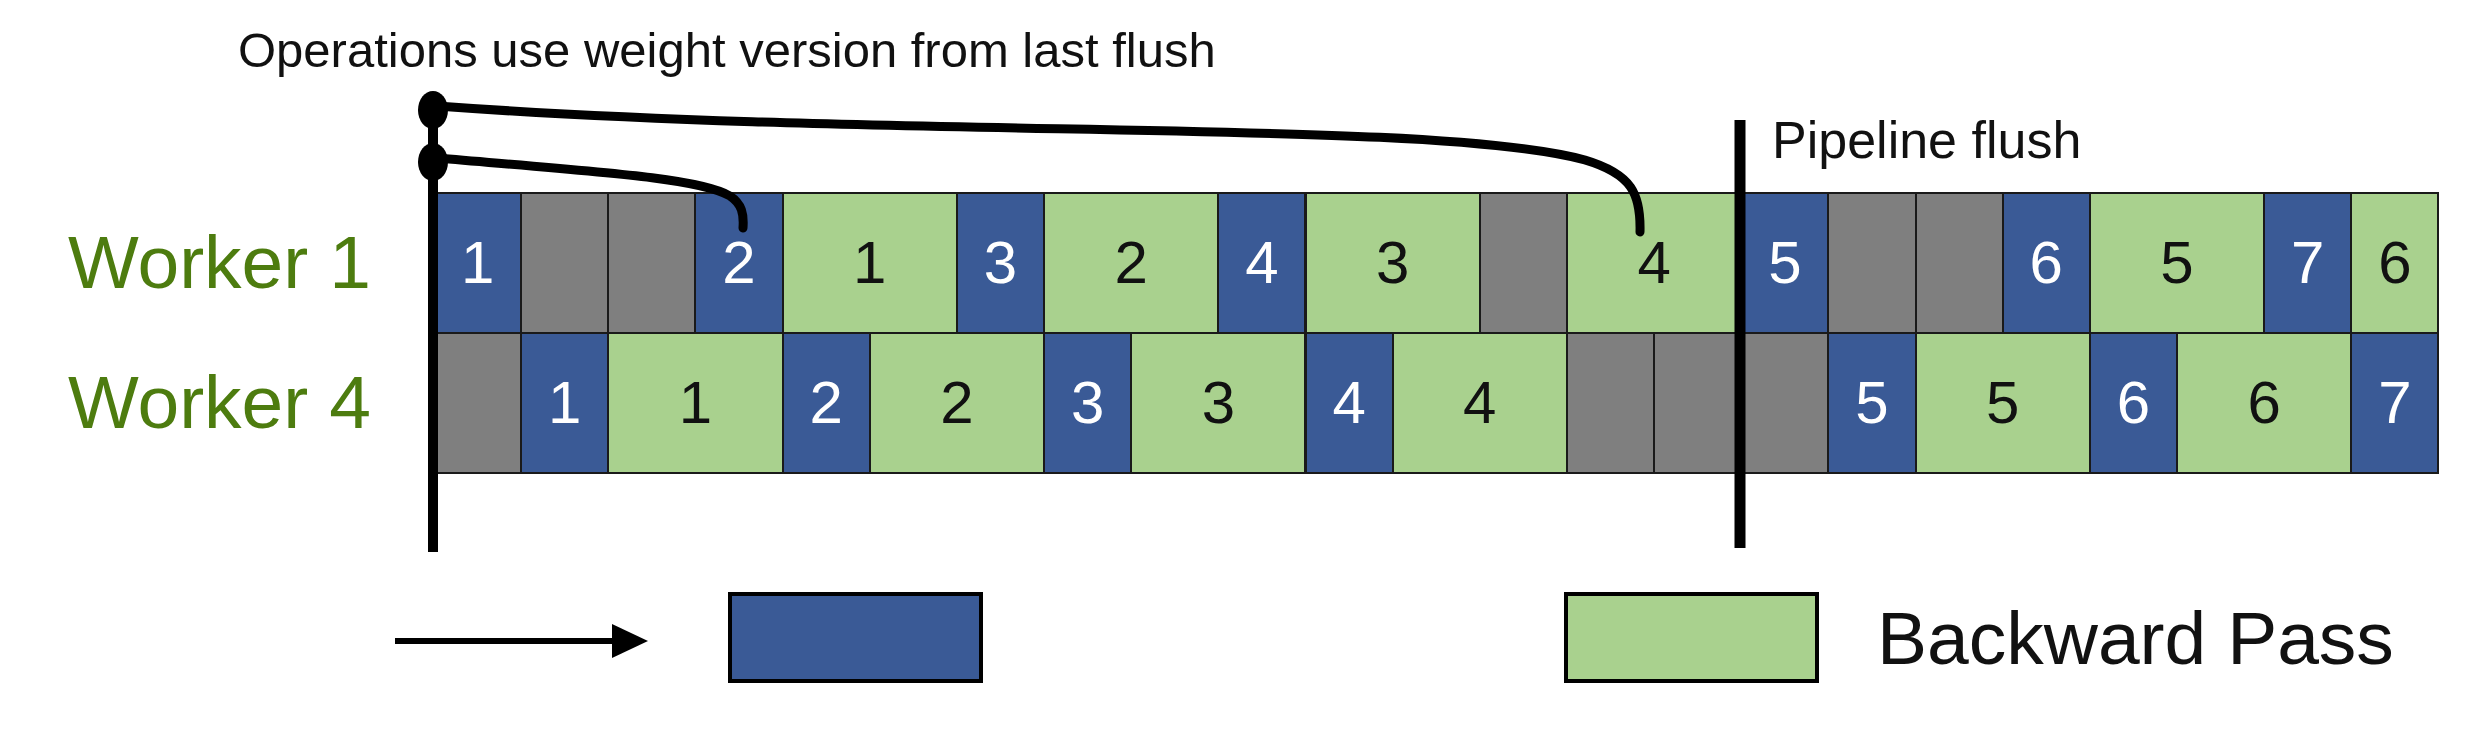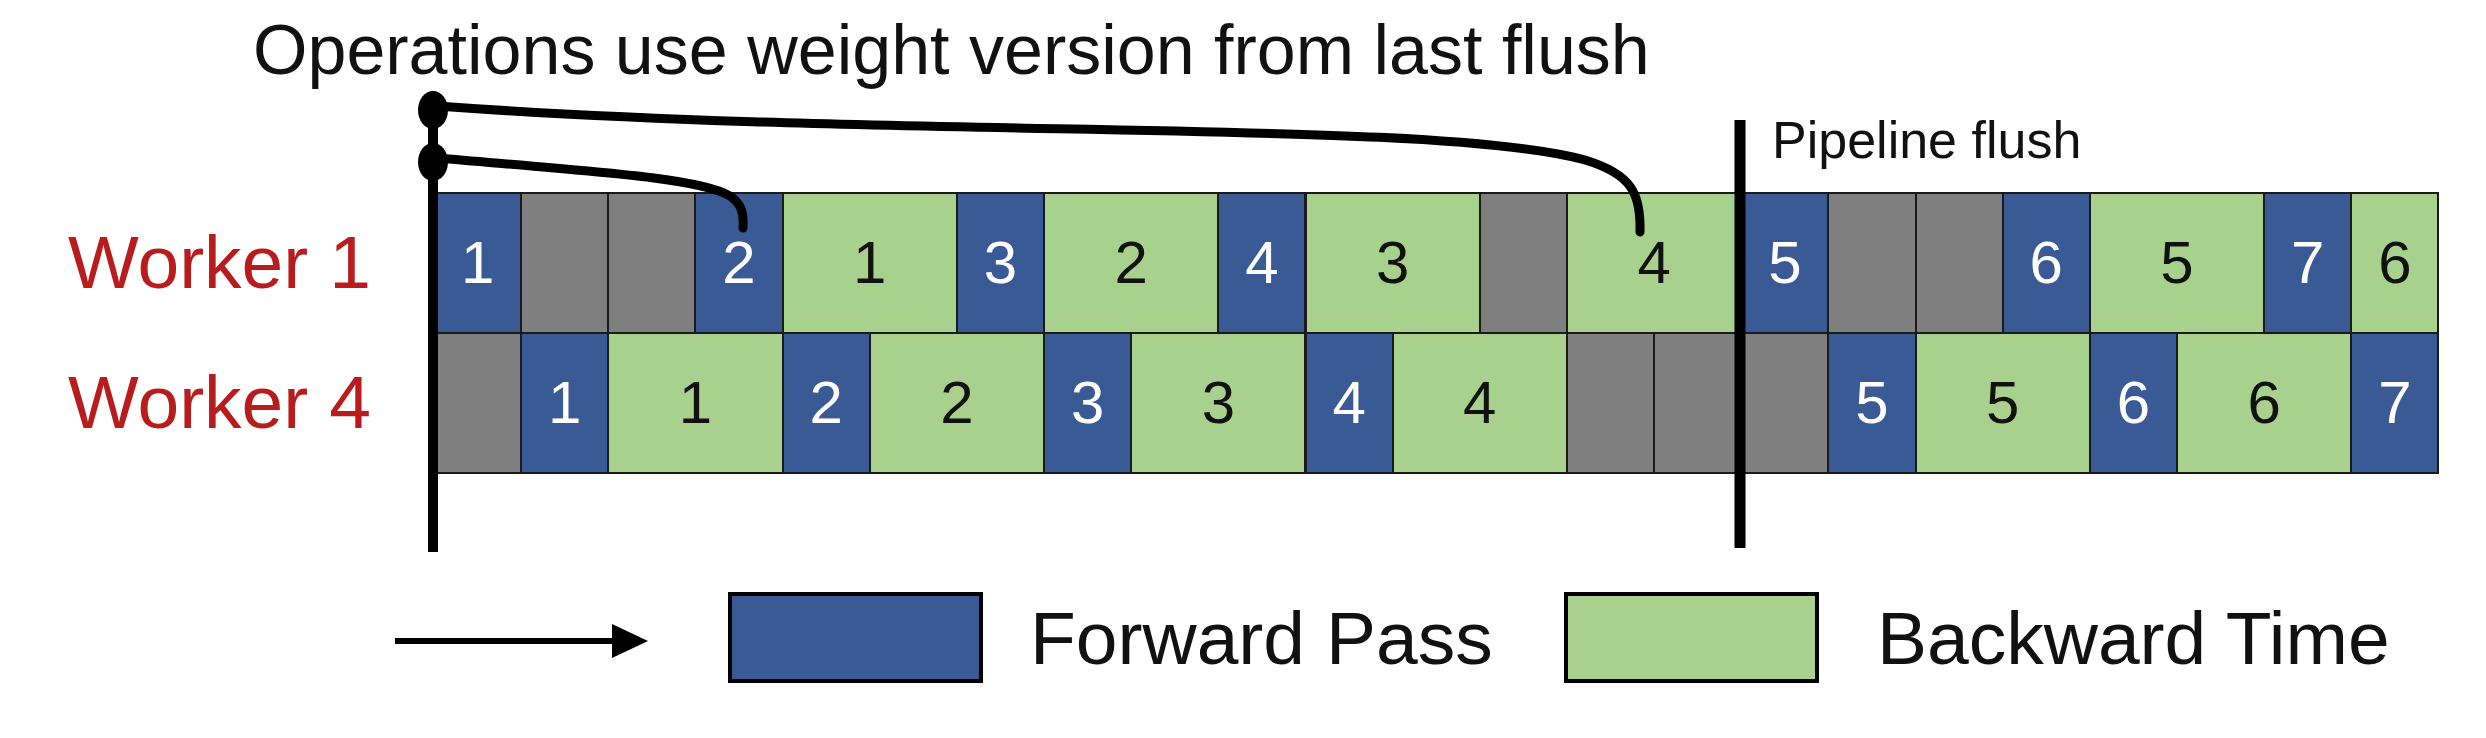--- a/index.html
+++ b/index.html
@@ -2,29 +2,29 @@
 <html><head>
 <meta charset="utf-8">
 <style>
   html,body { margin:0; padding:0; background:#ffffff; }
   #canvas {
     position:relative; width:2486px; height:738px; background:#ffffff;
     font-family:"Liberation Sans","DejaVu Sans",sans-serif; overflow:hidden;
   }
   .abs { position:absolute; }
   .title {
-    left:253px; top:8px; font-size:70px; line-height:84px; color:#111; white-space:nowrap;
+    left:238px; top:8px; font-size:49px; line-height:84px; color:#111; white-space:nowrap;
   }
   .flush-label {
     left:1772px; top:100px; height:80px; display:flex; align-items:center;
     font-size:52px; color:#111; white-space:nowrap;
   }
   .worker-label {
     left:68px; width:340px; height:140px; display:flex; align-items:center;
-    font-size:75px; color:#b91c1c; white-space:nowrap; position:absolute;
+    font-size:75px; color:#4d7c0f; white-space:nowrap; position:absolute;
   }
   .cell {
     position:absolute; box-sizing:border-box; border:2px solid #1a1a1a;
     display:flex; align-items:center; justify-content:center;
     font-size:60px; line-height:1;
   }
   .cell.forward { color:#ffffff; }
   .cell.backward { color:#111111; }
   .cell.idle { color:#111111; }
   .swatch {
@@ -85,23 +85,22 @@
       <div class="cell backward" style="left: 1914.55px; top: 332px; width: 176.3px; height: 142px; background: rgb(169, 209, 142);">5</div>
       <div class="cell forward" style="left: 2088.85px; top: 332px; width: 89.15px; height: 142px; background: rgb(58, 90, 150);">6</div>
       <div class="cell backward" style="left: 2176px; top: 332px; width: 176.3px; height: 142px; background: rgb(169, 209, 142);">6</div>
       <div class="cell forward" style="left: 2350.3px; top: 332px; width: 89.15px; height: 142px; background: rgb(58, 90, 150);">7</div>
     </div>
 
   <div class="abs title lbl">Operations use weight version from last flush</div>
   <div class="abs flush-label lbl">Pipeline flush</div>
 
   <div class="swatch lbl" style="left: 728px; background: rgb(58, 90, 150);"></div>
-  <div class="legend-text lbl" style="left:1030px;">Forward Pass</div>
   <div class="swatch lbl" style="left: 1564px; background: rgb(169, 209, 142);"></div>
-  <div class="legend-text lbl" style="left:1877px;">Backward Time</div>
+  <div class="legend-text lbl" style="left:1877px;">Backward Pass</div>
 
   <svg class="overlay" width="2486" height="738" viewBox="0 0 2486 738">
 
     <line x1="433" y1="92" x2="433" y2="552" stroke="#000" stroke-width="10"></line>
 
     <ellipse cx="433" cy="110" rx="15" ry="19" fill="#000"></ellipse>
     <ellipse cx="433" cy="162" rx="15" ry="19" fill="#000"></ellipse>
 
     <path d="M 437 106 C 900 140 1430 118 1585 160 C 1632 174 1641 194 1640 232" fill="none" stroke="#000" stroke-width="9" stroke-linecap="round"></path>
 

